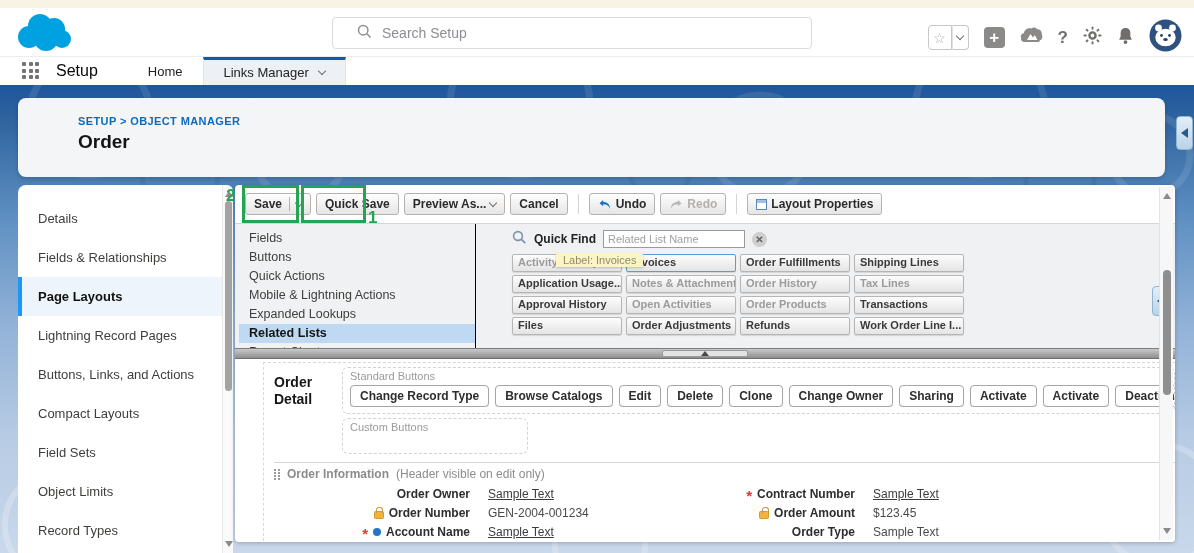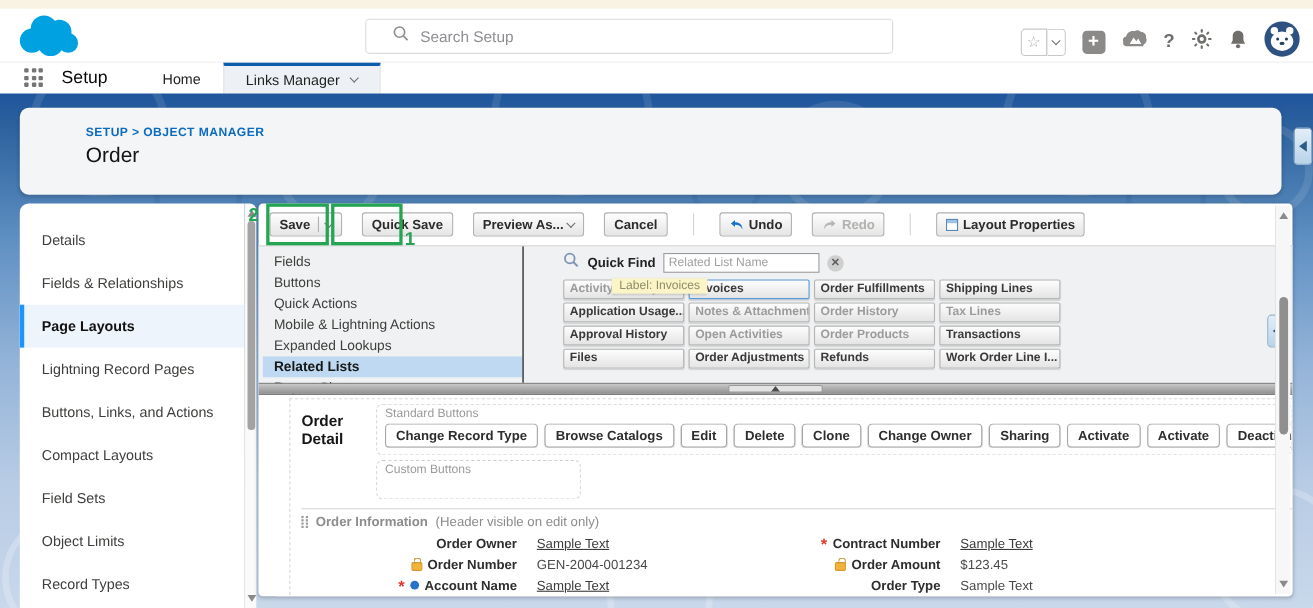--- a/index.html
+++ b/index.html
@@ -32,21 +32,21 @@
   .tab.active { background:#edf0f4; border-top:3px solid #0b5cab; border-left:1px solid #e3e3e3; border-right:1px solid #e3e3e3; gap:10px; padding-top:0; }
 
   
   .banner { position:absolute; left:0; top:85px; width:1194px; height:468px;
     background:linear-gradient(180deg,#1f559c 0%,#30659f 8%,#5e8fc2 28%,#93b3d8 52%,#b7cbe4 75%,#c9d8eb 100%); }
   .banner svg { position:absolute; left:0; top:0; }
 
   
   .breadcrumb-card { position:absolute; left:18px; top:98px; width:1147px; height:79px; background:#f3f5f7; border-radius:8px; box-shadow:0 2px 4px rgba(0,0,0,.18); padding:17px 0 0 60px; }
   .crumb { font-size:11px; font-weight:bold; letter-spacing:.4px; color:#0b6bbf; }
-  .obj-title { font-size:19px; font-weight:normal; color:#141414; margin-top:4px; }
+  .obj-title { font-size:19px; font-weight:bold; color:#141414; margin-top:4px; }
 
   
   .toggle { position:absolute; width:17px; height:34px; background:linear-gradient(#e2eef8,#b9d3e8); border:1px solid #93b3cf; border-radius:4px; display:flex; align-items:center; justify-content:center; }
   .toggle::after { content:""; border-top:5px solid transparent; border-bottom:5px solid transparent; border-right:7px solid #2b5b8a; }
   .toggle1 { left:1176px; top:116px; }
   .toggle2 { left:1152px; top:286px; height:30px; }
 
   
   .sidebar { position:absolute; left:18px; top:185px; width:204px; height:460px; background:#fff; border-radius:8px 0 0 0; padding-top:14px; }
   .side-item { height:39px; line-height:39px; padding-left:20px; font-size:13px; color:#3e3e3c; position:relative; white-space:nowrap; }
@@ -54,21 +54,21 @@
   .side-item.sel::before { content:""; position:absolute; left:0; top:0; bottom:0; width:4px; background:#1b96ff; }
   .sb-scroll { position:absolute; left:222px; top:185px; width:11px; height:368px; background:#fafafa; border-left:1px solid #e8e8e8; border-radius:0 6px 0 0; }
   .arr-up, .arr-dn { position:absolute; left:2px; width:0; height:0; border-left:4px solid transparent; border-right:4px solid transparent; }
   .arr-up { border-bottom:6px solid #8a8a8a; top:6px; }
   .arr-dn { border-top:6px solid #8a8a8a; bottom:6px; }
   .sb-thumb { position:absolute; left:2px; top:16px; width:7px; height:190px; background:#a3a3a3; border-radius:4px; }
 
   
   .main-card { position:absolute; left:235px; top:185px; width:940px; height:357px; background:#fff; border-radius:4px; box-shadow:0 1px 4px rgba(0,0,0,.25); overflow:hidden; }
 
-  .toolbar { height:38px; display:flex; align-items:center; gap:18px; padding:0 10px; }
+  .toolbar { height:38px; display:flex; align-items:center; gap:5px; padding:0 10px; }
   .tb-btn { display:inline-flex; align-items:center; gap:4px; padding:0 8px; height:22px; background:linear-gradient(#fefefe,#e5e5e5); border:1px solid #b4b1ae; border-radius:3px; font-size:12px; font-weight:bold; color:#2b2b2b; white-space:nowrap; }
   .tb-btn .caret-part { border-left:1px solid #b4b1ae; padding-left:6px; margin-left:3px; height:14px; display:flex; align-items:center; }
   .tb-btn.disabled { color:#b3b1ae; }
   .tb-sep { width:1px; height:20px; background:#d6d4d1; margin:0 5px; }
   .lp-icon { width:11px; height:11px; border:1px solid #5c87b5; background:#fff; box-shadow:inset 0 3px 0 #9ec3e6; }
 
   
   .palette { display:flex; height:125px; border-top:1px solid #d6d6d6; background:#eff1f2; }
   .palette-cats { width:240px; padding:5px 0 0 4px; }
   .cat { height:19px; line-height:19px; padding-left:10px; font-size:12.5px; color:#3e3e3c; white-space:nowrap; }

